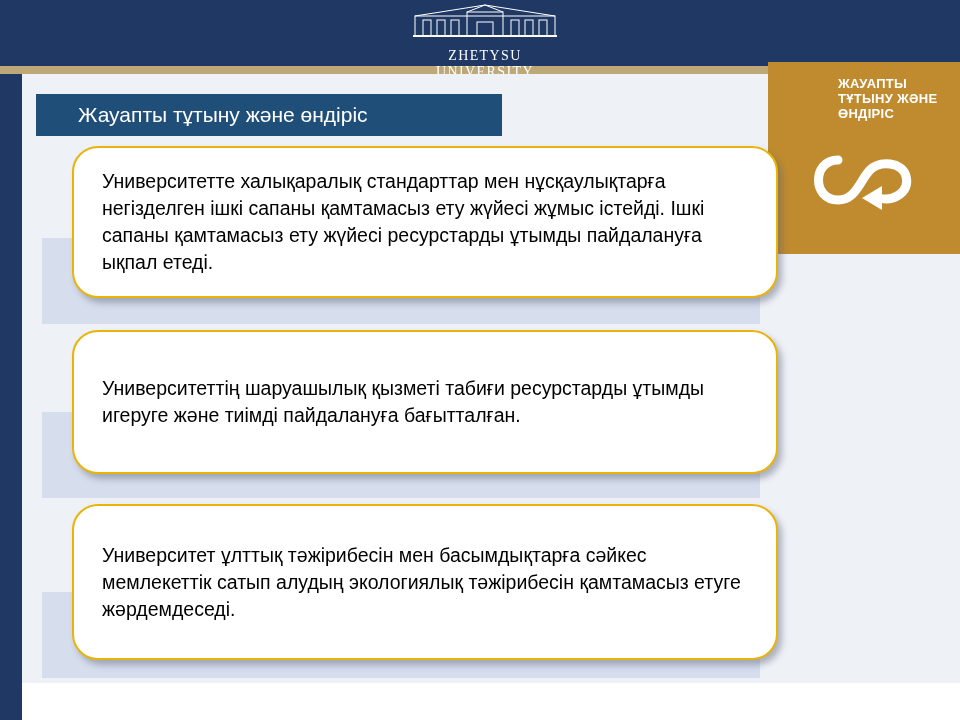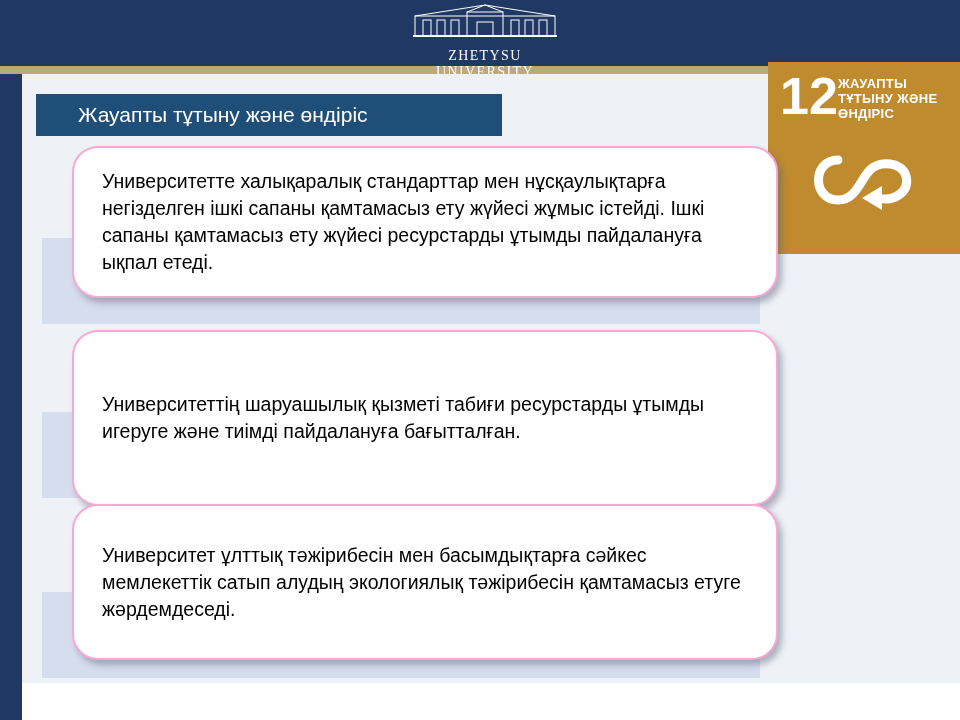--- a/index.html
+++ b/index.html
@@ -165,37 +165,37 @@
   #plate-1 { top: 238px; }
   #plate-2 { top: 412px; }
   #plate-3 { top: 592px; }
 
   
   .card {
     position: absolute;
     left: 72px;
     width: 706px;
     background: #ffffff;
-    border: 2px solid #f9a8d4;
+    border: 2px solid #eab308;
     border-radius: 26px;
     box-sizing: border-box;
     box-shadow: 4px 5px 6px rgba(90,100,120,0.45);
     display: flex;
     align-items: center;
   }
   .card-text {
     font-size: 19.5px;
     color: #000000;
     line-height: 27px;
     padding: 0 28px;
     width: 100%;
     box-sizing: border-box;
   }
   #card-1 { top: 146px; height: 152px; }
-  #card-2 { top: 330px; height: 176px; }
+  #card-2 { top: 330px; height: 144px; }
   #card-3 { top: 504px; height: 156px; }
 </style>
 </head>
 <body>
 
 <div id="header-bar"></div>
 <div id="header-accent"></div>
 
 <div id="logo-block">
   <div id="logo-building">
@@ -226,21 +226,20 @@
 <div id="body-bg"></div>
 <div id="left-strip"></div>
 <div id="bottom-strip"></div>
 <div id="bottom-strip-inner"></div>
 
 <div id="title-box">
   <div id="title-text">Жауапты тұтыну және өндіріс</div>
 </div>
 
 <div id="sdg-badge">
-  <div id="sdg-number">12</div>
   <div id="sdg-label">ЖАУАПТЫ ТҰТЫНУ ЖӘНЕ ӨНДІРІС</div>
   <div id="sdg-icon">
     <svg width="130" height="80" viewBox="0 0 130 80" xmlns="http://www.w3.org/2000/svg">
       <g fill="none" stroke="#ffffff" stroke-width="9" stroke-linecap="round">
         <path d="M40 20 C14 20 14 60 40 60 C58 60 62 40 72 30 C82 20 104 22 108 36 C112 52 96 62 80 58"></path>
       </g>
       <polygon points="84,46 84,70 64,58" fill="#ffffff"></polygon>
     </svg>
   </div>
 </div>

